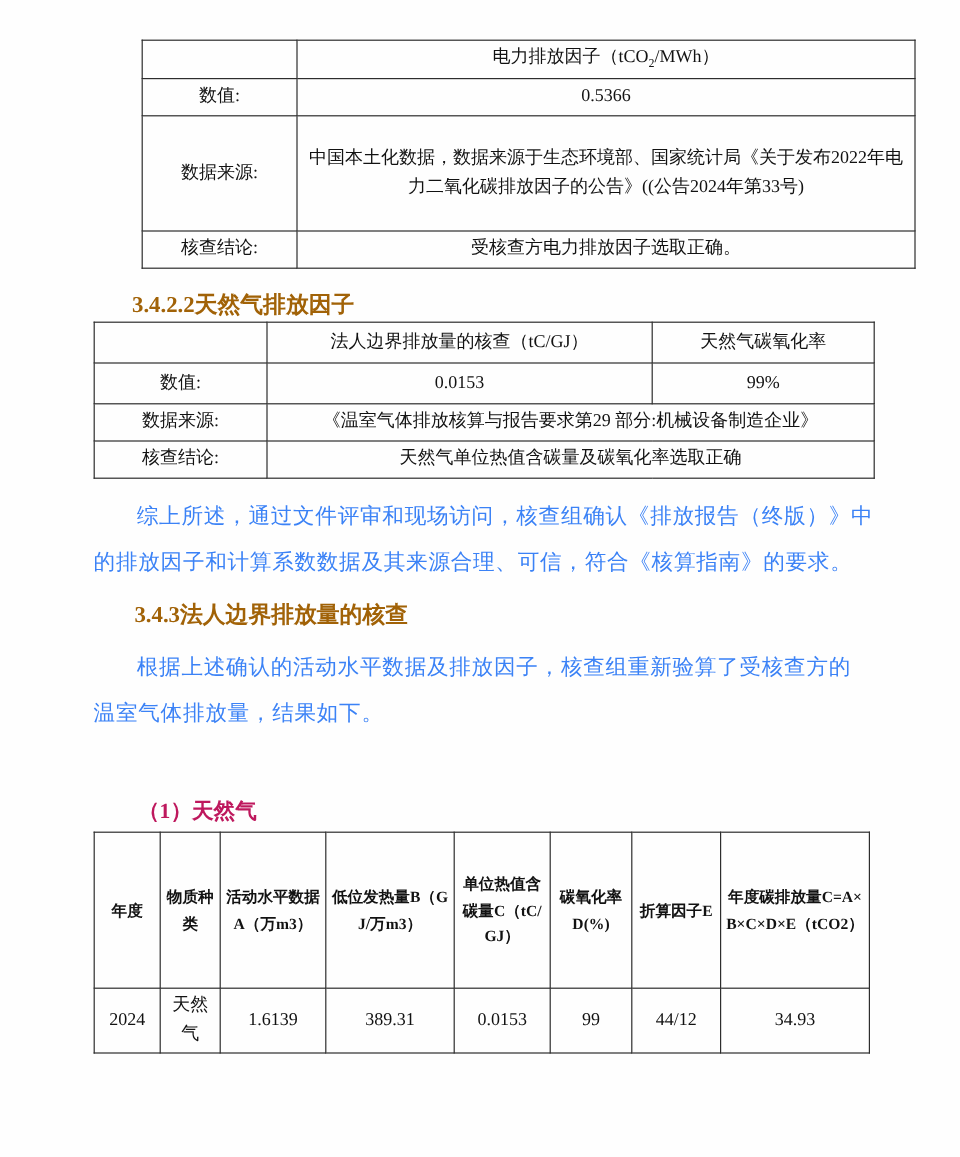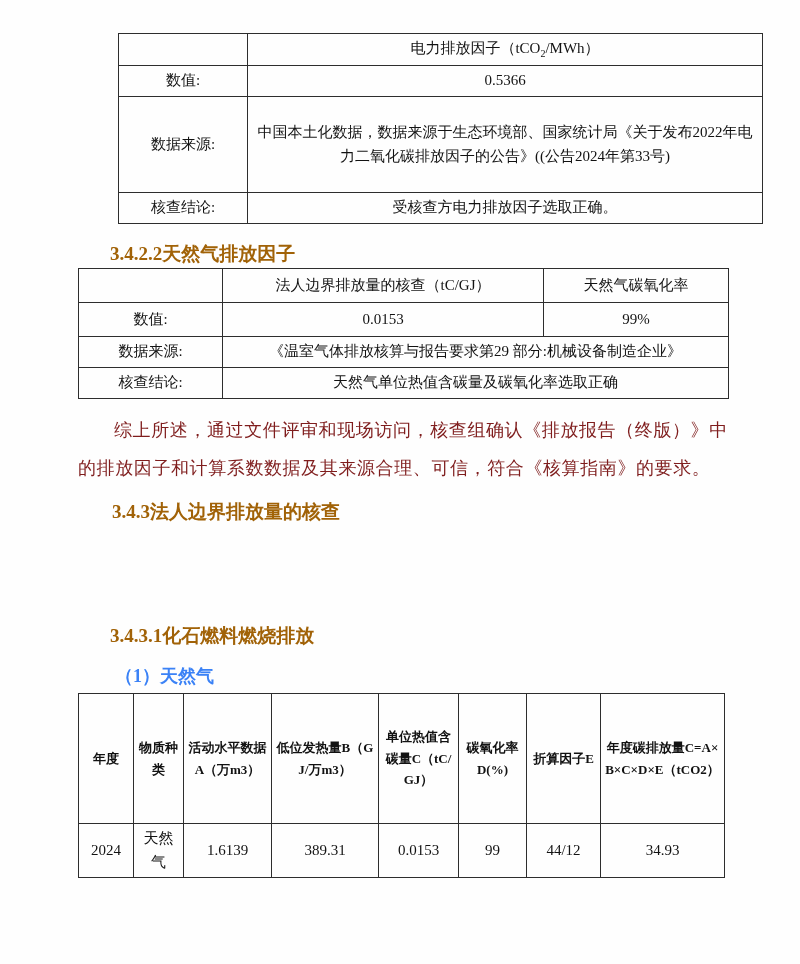--- a/index.html
+++ b/index.html
@@ -37,29 +37,29 @@
     font-weight:bold;
     font-size:19px;
     white-space:nowrap;
     color:#a16207;
   }
   .subheading {
     position:absolute;
     font-weight:bold;
     font-size:18px;
     white-space:nowrap;
-    color:#3b82f6;
+    color:#be185d;
   }
   .para {
     position:absolute;
     width:650px;
     font-size:18px;
     line-height:38px;
     letter-spacing:0.6px;
-    color:#7f1d1d;
+    color:#3b82f6;
   }
   .para .first { text-indent:2em; }
 </style>
 </head>
 <body>
 
 <div class="page">
 
   <table class="t1">
     <colgroup>
@@ -116,22 +116,25 @@
   </tbody>
     </table>
 
   <div class="para" style="left:78px; top:411px;">
     <div class="first">综上所述，通过文件评审和现场访问，核查组确认《排放报告（终版）》中</div>
     <div>的排放因子和计算系数数据及其来源合理、可信，符合《核算指南》的要求。</div>
   </div>
 
   <div class="heading" style="left:112px; top:499px;">3.4.3法人边界排放量的核查</div>
 
+  <div class="para" style="left:78px; top:537px;">
+    <div class="first">根据上述确认的活动水平数据及排放因子，核查组重新验算了受核查方的</div>
+    <div>温室气体排放量，结果如下。</div>
+  </div>
 
-  <div class="heading" style="left:110px; top:623px;">3.4.3.1化石燃料燃烧排放</div>
 
   <div class="subheading" style="left:115px; top:664px;">（1）天然气</div>
 
   <table class="t3">
     <colgroup>
       <col style="width:55px">
         <col style="width:50px">
         <col style="width:88px">
         <col style="width:107px">
       <col style="width:80px">

